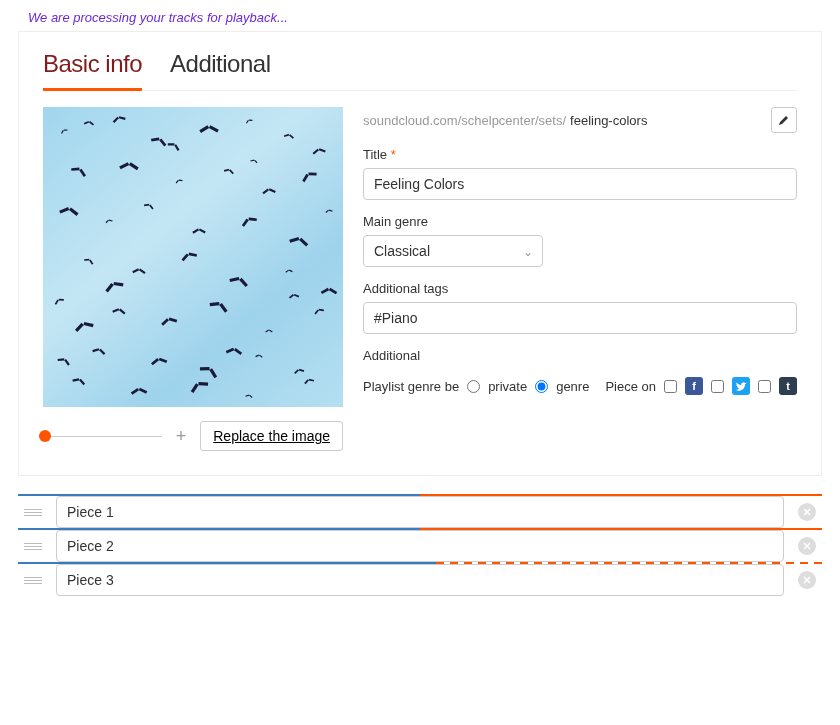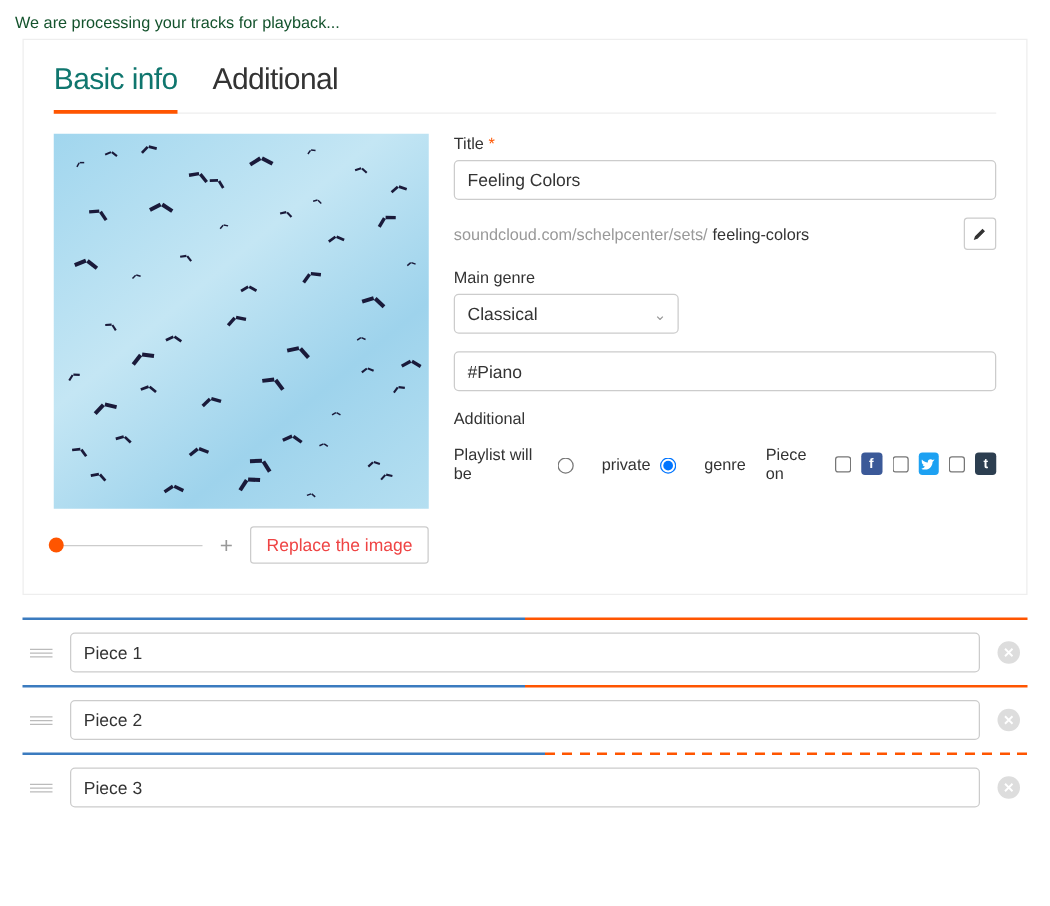--- a/index.html
+++ b/index.html
@@ -1,58 +1,58 @@
 <!DOCTYPE html>
 <html><head>
 <meta charset="utf-8">
 <style>
   * { box-sizing: border-box; margin: 0; padding: 0; }
   body { font-family: -apple-system, "Helvetica Neue", Arial, sans-serif; background: #fff; width: 840px; }
-  .banner { color: #14532d; font-size: 13px; padding: 10px 12px 6px; }
+  .banner { color: #6d28d9; font-size: 13px; padding: 10px 28px 6px; font-style: italic; }
   .card { border: 1px solid #eee; margin: 0 18px 18px; padding: 18px 24px 24px; }
   .tabs { display: flex; gap: 28px; align-items: baseline; border-bottom: 1px solid #eee; margin-bottom: 16px; }
   .tab { font-size: 24px; font-weight: 500; color: #333; padding-bottom: 10px; cursor: pointer; font-family: "Helvetica Neue", Arial, sans-serif; letter-spacing: -0.5px; }
-  .tab.active { color: #0f766e; border-bottom: 3px solid #f50; margin-bottom: -1px; }
+  .tab.active { color: #7f1d1d; border-bottom: 3px solid #f50; margin-bottom: -1px; }
   .cols { display: flex; gap: 20px; }
   .left { width: 300px; flex-shrink: 0; }
   .artwork { width: 300px; height: 300px; background: linear-gradient(140deg,#a1d6ee 0%,#c4e6f4 40%,#9ed3ec 70%,#b5dff1 100%); position: relative; overflow: hidden; }
   .bird { position: absolute; width: 12px; height: 8px; }
   .bird::before, .bird::after { content:""; position:absolute; width:6px; height:2px; background:#1a1a3a; top:3px; }
   .bird::before { left:0; transform: rotate(-30deg); }
   .bird::after { right:0; transform: rotate(30deg); }
   .slider-row { display: flex; align-items: center; gap: 10px; margin-top: 14px; }
   .track-line { flex:1; height: 1px; background:#ccc; position:relative; }
   .dot { width:12px; height:12px; border-radius:50%; background:#f50; position:absolute; left:-4px; top:-6px; }
   .plus { color:#999; font-size:18px; cursor:pointer; padding: 0 4px; }
-  .replace-btn { border:1px solid #ccc; background:#fff; padding: 6px 12px; font-size:14px; color:#ef4444; cursor:pointer; border-radius:3px; }
+  .replace-btn { border:1px solid #ccc; background:#fff; padding: 6px 12px; font-size:14px; color:#000000; cursor:pointer; border-radius:3px;text-decoration:underline; }
   .right { flex:1; }
   .lbl { font-size:13px; color:#333; display:block; margin-bottom:6px; }
   .req { color:#f50; }
   .field { width:100%; border:1px solid #ccc; border-radius:4px; padding:7px 10px; font-size:14px; color:#333; }
   .row { margin-bottom:14px; }
   .url-row { display:flex; align-items:center; font-size:13px; color:#999; gap:4px; }
   .url-row .slug { color:#333; flex:1; }
   .icon-btn { width:26px; height:26px; border:1px solid #ccc; border-radius:3px; background:#fff; display:flex; align-items:center; justify-content:center; cursor:pointer; }
   .sel-wrap { position:relative; width:180px; }
   .sel { width:180px; border:1px solid #ccc; border-radius:4px; padding:7px 10px; font-size:14px; background:#fff; color:#333; appearance:none; }
   .chev { position:absolute; right:10px; top:10px; pointer-events:none; color:#999; font-size:12px; }
   textarea.field { height:130px; resize:vertical; }
   .footer-row { display:flex; align-items:center; font-size:13px; color:#333; gap:8px; margin-top:10px; }
   .footer-row .spacer { flex:1; }
-  .radio-g { display:flex; align-items:flex-end; gap:22px; }
+  .radio-g { display:flex; align-items:center; gap:8px; }
   .social-ic { width:18px; height:18px; display:inline-flex; align-items:center; justify-content:center; border-radius:3px; color:#fff; font-size:11px; font-weight:bold; }
   .fb { background:#3b5998; }
   .tw { background:#1da1f2; }
   .tb { background:#2c3e50; }
   .tracks { margin: 0 18px 18px; }
   .tline { height:2px; display:flex; }
   .tline .blue { background:#3b7bbf; }
   .tline .orange { background:#f50; }
   .tline .dashed { background: repeating-linear-gradient(90deg,#f50 0 8px, transparent 8px 14px); }
-  .trow { display:flex; align-items:center; gap:14px; padding: 10px 6px; }
+  .trow { display:flex; align-items:center; gap:14px; padding: 0 6px; }
   .handle { width:18px; color:#bbb; cursor:grab; display:flex; flex-direction:column; gap:2px; }
   .handle div { height:1px; background:#bbb; }
   .trow .field { flex:1; }
   .del { width:18px; height:18px; border-radius:50%; background:#ddd; color:#fff; display:flex; align-items:center; justify-content:center; font-size:12px; cursor:pointer; }
 </style>
 </head>
 <body>
 
 <div class="banner">We are processing your tracks for playback...</div>
 
@@ -119,48 +119,49 @@
       <div class="slider-row">
         <div class="track-line">
             <div class="dot"></div>
           </div>
         <div class="plus">+</div>
         <button class="replace-btn">Replace the image</button>
       </div>
     </div>
 
     <div class="right">
-      <div class="row">
-        <label class="lbl"><span>Title</span> <span class="req">*</span></label>
-        <input class="field" value="Feeling Colors" style="">
-      </div>
       <div class="row url-row">
         <span>soundcloud.com/schelpcenter/sets/</span>
         <span class="slug">feeling-colors</span>
         <div class="icon-btn">
           <svg width="12" height="12" viewBox="0 0 12 12">
               <path d="M1 11 L2 8 L8 2 L10 4 L4 10 Z M8.5 1.5 L10.5 3.5" fill="#333"></path>
             </svg>
         </div>
       </div>
       <div class="row">
+        <label class="lbl"><span>Title</span> <span class="req">*</span></label>
+        <input class="field" value="Feeling Colors" style="">
+      </div>
+      <div class="row">
         <label class="lbl">Main genre</label>
         <div class="sel-wrap">
           <input class="sel" readonly="" value="Classical" style="">
           <span class="chev">⌄</span>
         </div>
       </div>
       <div class="row">
+        <label class="lbl">Additional tags</label>
         <input class="field" value="#Piano" style="">
       </div>
       <div class="row">
         <label class="lbl">Additional</label>
       </div>
       <div class="footer-row">
-        <span>Playlist will be</span>
+        <span>Playlist genre be</span>
         <label class="radio-g">
             <input type="radio" name="priv" style=""> 
             <span>private</span>
           </label>
         <label class="radio-g">
             <input type="radio" name="priv" checked="" style=""> 
             <span>genre</span>
           </label>
         <span class="spacer"></span>
         <span>Piece on</span>

